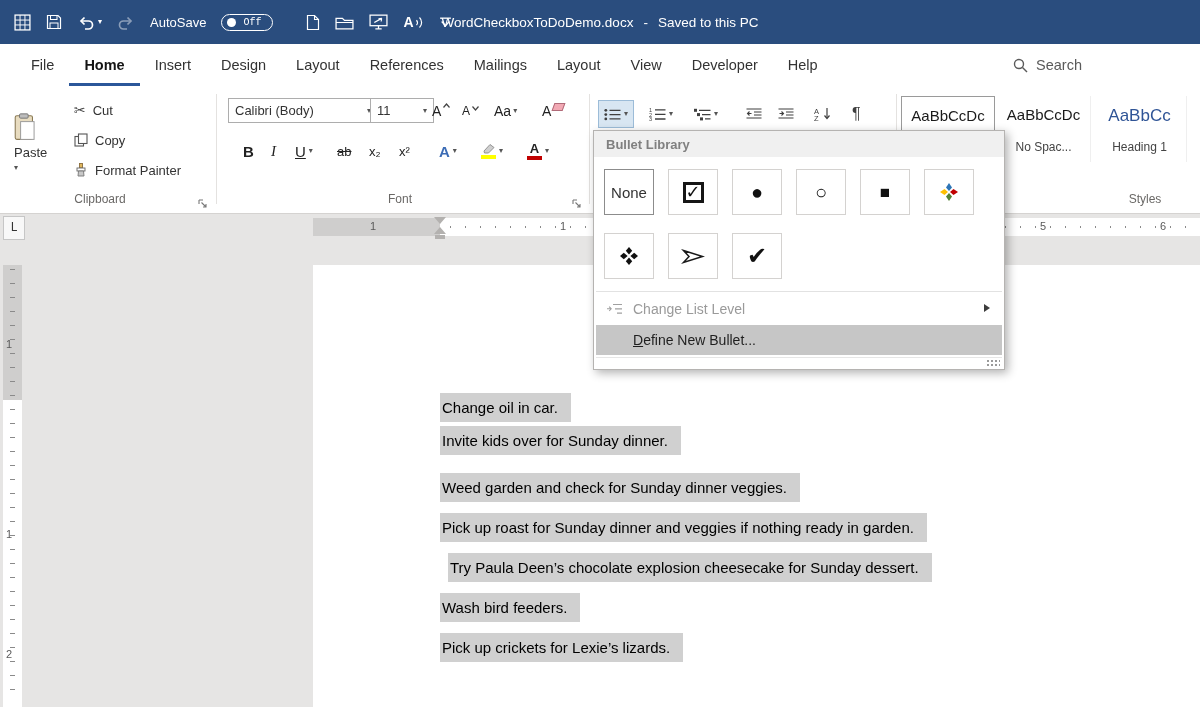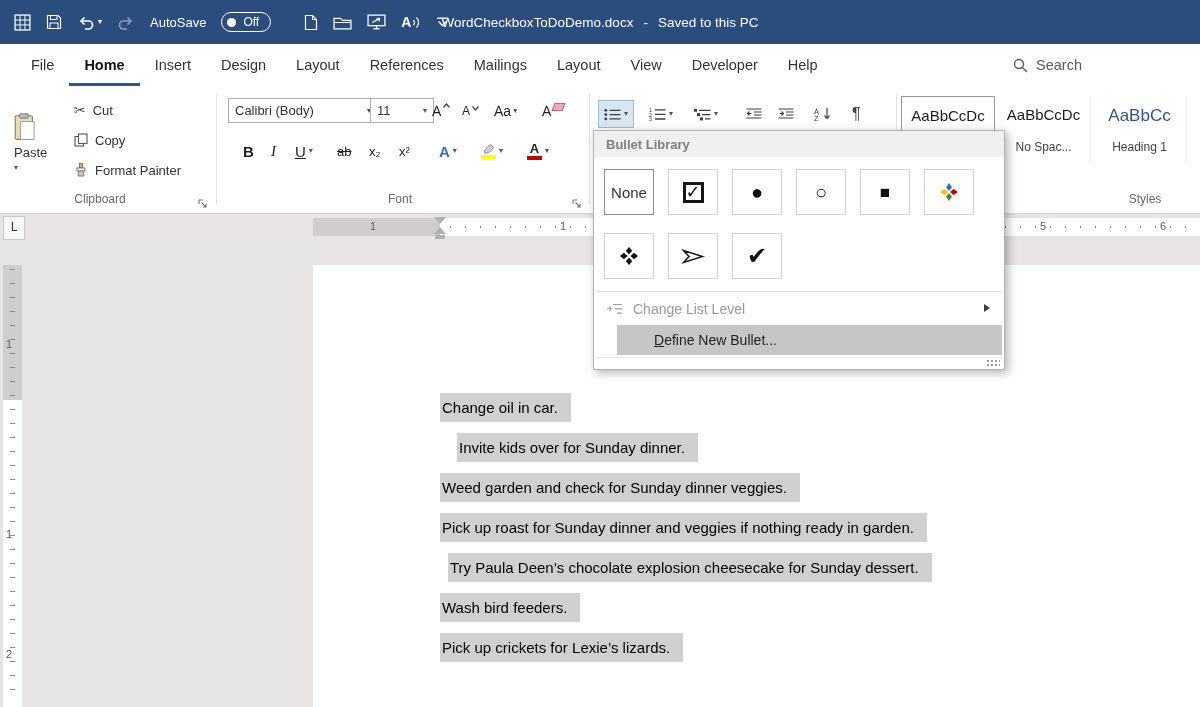--- a/index.html
+++ b/index.html
@@ -9,21 +9,21 @@
   
   #titlebar{position:absolute;top:0;left:0;right:0;height:44px;background:#2a4d7e;
             display:flex;align-items:center;gap:15px;padding:0 14px;color:#fff;z-index:5;}
   .tb-btn{display:flex;align-items:center;justify-content:center;}
   .tb-title{position:absolute;left:0;right:0;text-align:center;font-size:13.5px;color:#fff;pointer-events:none;}
   .tb-title span{margin:0 5px;}
   .autosave-label{font-size:13px;}
   .autosave-pill{display:flex;align-items:center;gap:7px;border:1px solid #fff;border-radius:10px;
                  padding:2px 11px 2px 5px;}
   .autosave-dot{width:9px;height:9px;border-radius:50%;background:#fff;}
-  .autosave-state{font-size:12px;color:#fff;}
+  .autosave-state{font-size:10px;color:#fff;font-family:Liberation Mono, monospace;}
   .car{font-size:8px;color:#555;line-height:1;}
   .car-w{font-size:8px;color:#fff;line-height:1;}
   .readaloud{display:flex;align-items:flex-end;gap:1px;font-weight:600;font-size:14px;}
 
   
   #tabsrow{position:absolute;top:44px;left:0;right:0;height:42px;background:#fff;display:flex;
            align-items:stretch;padding-left:16px;z-index:4;}
   .tab{display:flex;align-items:center;padding:0 15px;font-size:14.5px;color:#333;}
   .tab.active{color:#141414;font-weight:600;box-shadow:inset 0 -3px 0 #2b579a;}
   #search-box{position:absolute;left:1012px;top:0;height:42px;display:flex;align-items:center;gap:8px;
@@ -96,21 +96,21 @@
   .bglyph{font-size:20px;color:#111;line-height:1;}
   .bglyph.check{font-size:24px;font-weight:bold;}
   .cb-glyph{width:21px;height:21px;border:3px solid #161616;display:flex;align-items:center;
             justify-content:center;font-weight:bold;font-size:18px;color:#111;box-sizing:border-box;}
   .bm-sep{position:absolute;left:2px;right:2px;top:160px;height:1px;background:#e2e2e2;}
   .bm-cll{position:absolute;left:2px;right:2px;top:163px;height:29px;display:flex;align-items:center;
           gap:10px;padding-left:10px;font-size:14px;color:#9a9a9a;}
   .bm-arrow{position:absolute;right:14px;top:173px;width:0;height:0;border-top:4.5px solid transparent;
             border-bottom:4.5px solid transparent;border-left:6px solid #3c3c3c;}
   .bm-define{position:absolute;left:2px;right:2px;top:194px;height:30px;background:#c6c6c6;
-             display:flex;align-items:center;font-size:14px;color:#1f1f1f;margin-left:21px;}
+             display:flex;align-items:center;font-size:14px;color:#1f1f1f;}
   .bm-define .lbl{display:block;padding-left:37px;}
   .bm-define .lbl::first-letter{text-decoration:underline;}
   .bm-footer{position:absolute;left:2px;right:2px;top:226px;height:11px;border-top:1px solid #e6e6e6;}
   .bm-grip{position:absolute;right:2px;bottom:1px;width:14px;height:9px;
            background:radial-gradient(#9a9a9a 1px,transparent 1.3px);background-size:4px 4px;}
 </style>
 </head>
 <body>
 
 <div id="app">
@@ -414,21 +414,21 @@
     <div id="vruler">
       <div class="vr-margin"></div>
       <div class="vr-text"></div>
       <div class="vr-ticks"></div>
       <span class="vr-num" style="top:97px;">1</span>
       <span class="vr-num" style="top:287px;">1</span>
       <span class="vr-num" style="top:407px;">2</span>
     </div>
     <div id="page">
       <div class="docline" style="top:128px;"><span>Change oil in car.</span></div>
-      <div class="docline" style="top:168px;margin-left:17px;"><span>Invite kids over for Sunday dinner.</span></div>
+      <div class="docline" style="top:161px;"><span>Invite kids over for Sunday dinner.</span></div>
       <div class="docline" style="top:208px;"><span>Weed garden and check for Sunday dinner veggies.</span></div>
       <div class="docline" style="top:248px;"><span>Pick up roast for Sunday dinner and veggies if nothing ready in garden.</span></div>
       <div class="docline" style="top:288px;padding-left:8px;"><span>Try Paula Deen’s chocolate explosion cheesecake for Sunday dessert.</span></div>
       <div class="docline" style="top:328px;"><span>Wash bird feeders.</span></div>
       <div class="docline" style="top:368px;"><span>Pick up crickets for Lexie’s lizards.</span></div>
     </div>
   </div>
 
   <div id="bullet-menu">
     <div class="bm-header">Bullet Library</div>

